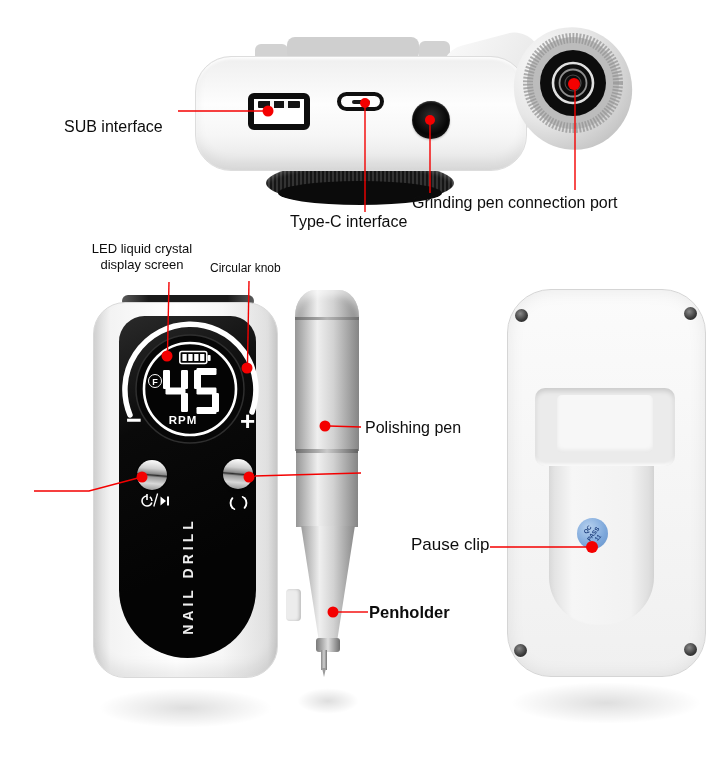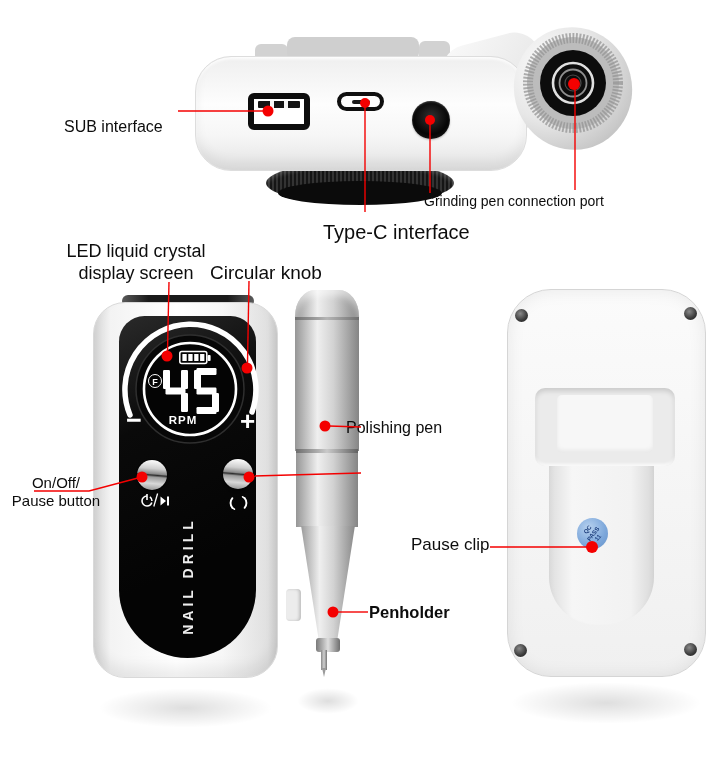--- a/index.html
+++ b/index.html
@@ -196,28 +196,26 @@
   </div>
   <div class="screw" style="left:515px;top:309px;"></div>
   <div class="screw" style="left:684px;top:307px;"></div>
   <div class="screw" style="left:514px;top:644px;"></div>
   <div class="screw" style="left:684px;top:643px;"></div>
   <div class="sticker">
     <div class="sticker-text">QC PASS 11</div>
   </div>
 
   <div class="lbl" style="left:64px;top:101px;font-size:16px;margin-top:16px;">SUB interface</div>
-  <div class="lbl" style="left:290px;top:220px;font-size:20px;margin-left:33px;">Type-C interface</div>
-  <div class="lbl" style="left:424px;top:193px;font-size:14px;">Grinding pen connection port</div>
-  <div class="lbl" style="left:61px;top:241px;width:150px;text-align:center;font-size:18px;">LED liquid crystal
+  <div class="lbl" style="left:290px;top:212px;font-size:16px;">Type-C interface</div>
+  <div class="lbl" style="left:412px;top:193px;font-size:16px;">Grinding pen connection port</div>
+  <div class="lbl" style="left:67px;top:241px;width:150px;text-align:center;font-size:13px;">LED liquid crystal
 display screen</div>
-  <div class="lbl" style="left:210px;top:261px;font-size:19px;">Circular knob</div>
-  <div class="lbl" style="left:2px;top:474px;width:108px;text-align:center;font-size:15px;">On/Off/
-Pause button</div>
-  <div class="lbl" style="left:346px;top:418px;font-size:16px;">Polishing pen</div>
+  <div class="lbl" style="left:210px;top:261px;font-size:12px;">Circular knob</div>
+  <div class="lbl" style="left:365px;top:418px;font-size:16px;">Polishing pen</div>
   <div class="lbl" style="left:411px;top:535px;font-size:17px;">Pause clip</div>
   <div class="lbl" style="left:369px;top:602px;font-size:16.5px;font-weight:bold;">Penholder</div>
 
   <svg class="overlay" width="720" height="771">
     <g stroke="#f40000" stroke-width="1.4" fill="none">
       <path d="M 178 111 L 263 111"></path>
       <path d="M 365 212 L 365 107"></path>
       <path d="M 430 193 L 430 124"></path>
       <path d="M 575 190 L 575 89"></path>
       <path d="M 169 282 L 167.5 351"></path>

